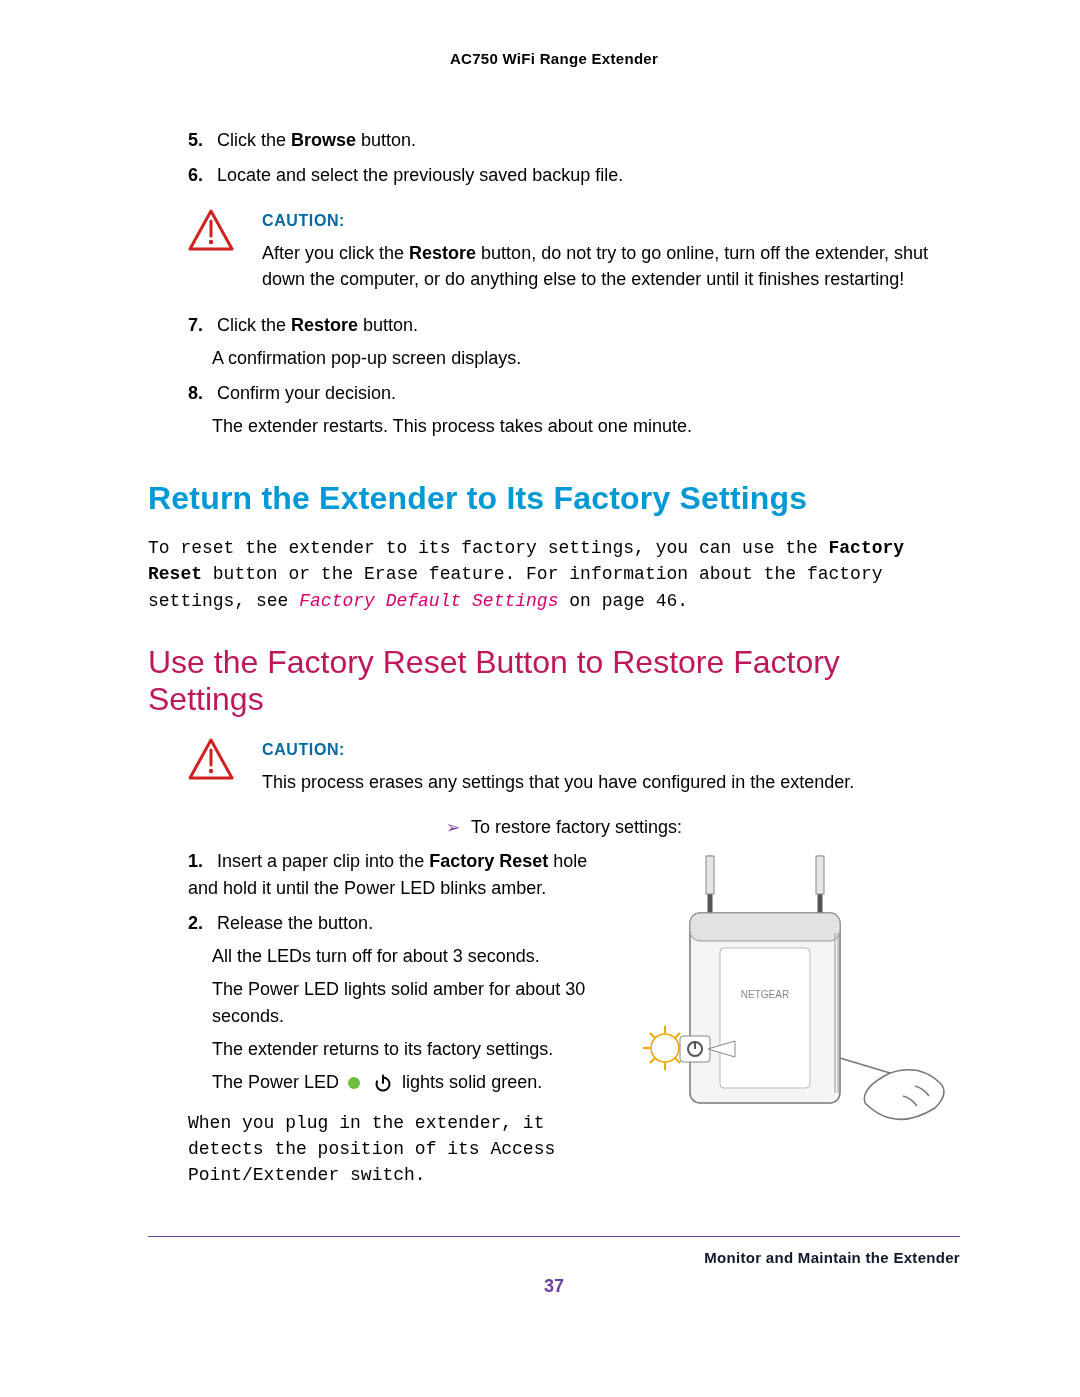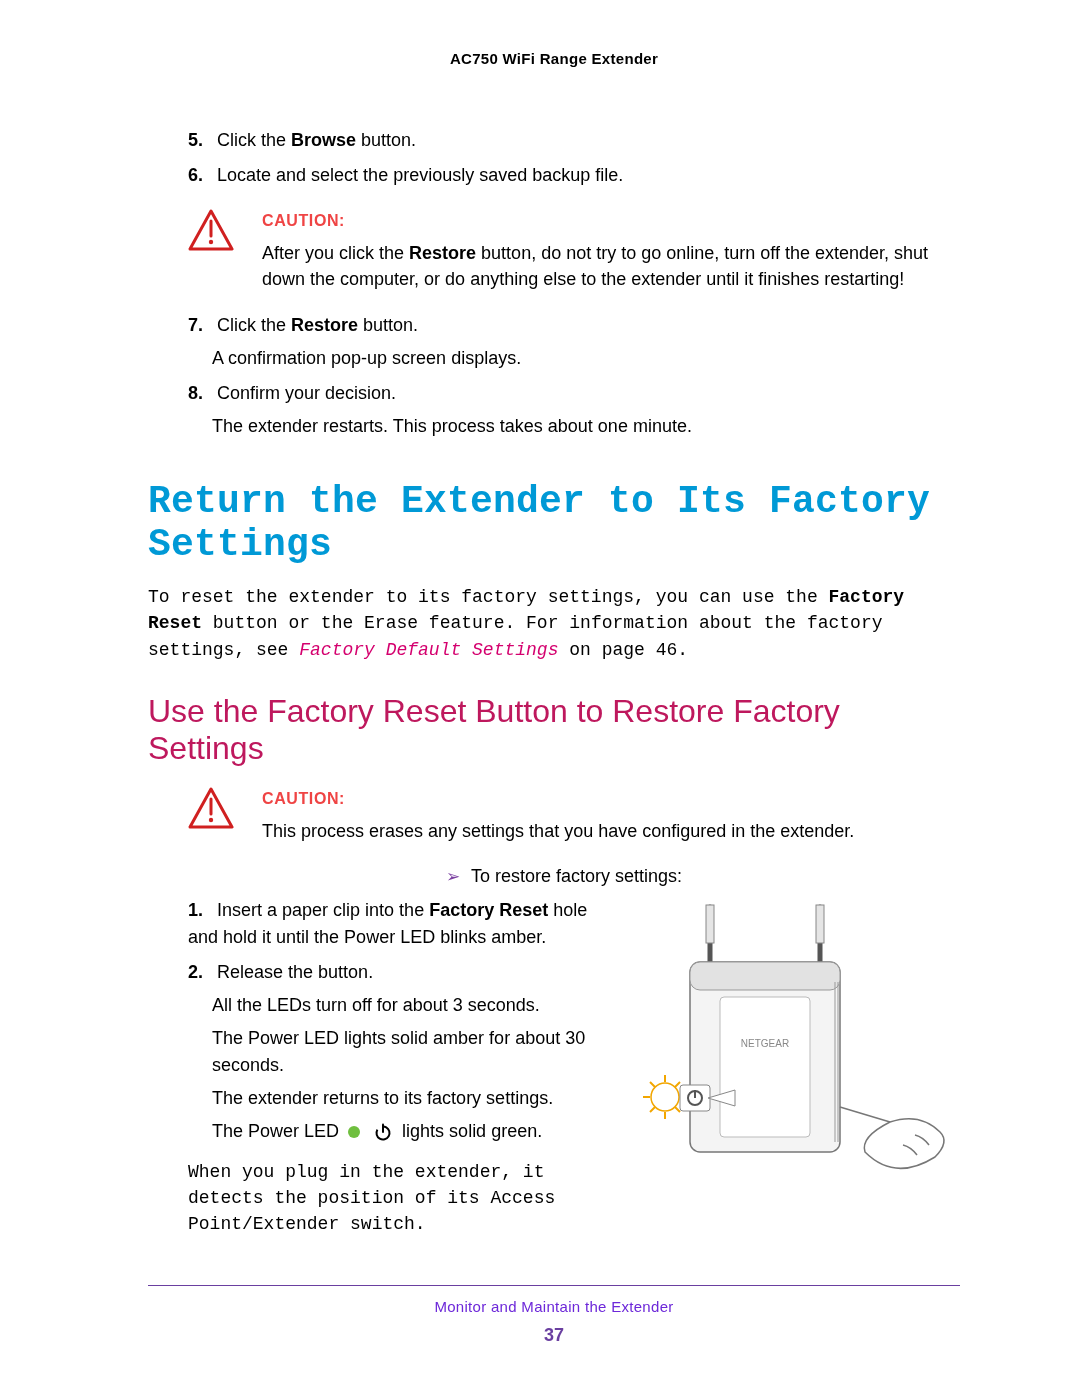--- a/index.html
+++ b/index.html
@@ -59,33 +59,32 @@
     height: 42px;
     flex-shrink: 0;
     margin-right: 28px;
   }
   .caution-content {
     flex: 1;
     font-size: 18px;
     line-height: 1.45;
   }
   .caution-label {
-    color: #ef4444;
+    color: #0369a1;
     font-weight: bold;
     letter-spacing: 0.6px;
     font-size: 16px;
     margin-bottom: 8px;
   }
   h1.section {
     color: #0099d6;
-    font-size: 38px;
+    font-size: 32px;
     font-weight: bold;
     margin: 40px 0 18px 0;
     letter-spacing: 0.2px;
-    font-family: Liberation Mono, monospace;
   }
   h2.section {
     color: #be185d;
     font-size: 32px;
     font-weight: normal;
     margin: 30px 0 18px 0;
   }
   .para-block {
     font-size: 18px;
     line-height: 1.45;
@@ -133,23 +132,23 @@
     width: 20px; height: 20px;
     vertical-align: middle;
     margin: 0 4px;
   }
   .footer-rule {
     border: none;
     border-top: 1px solid #6a3fa0;
     margin: 40px 0 12px 0;
   }
   .footer-title {
-    text-align: center;
-    color: #6d28d9;
-    font-weight: normal;
+    text-align: right;
+    color: #0f172a;
+    font-weight: bold;
     font-size: 15px;
     letter-spacing: 0.3px;
   }
   .footer-page {
     text-align: center;
     color: #6a3fa0;
     font-weight: bold;
     font-size: 18px;
     margin-top: 10px;
   }

